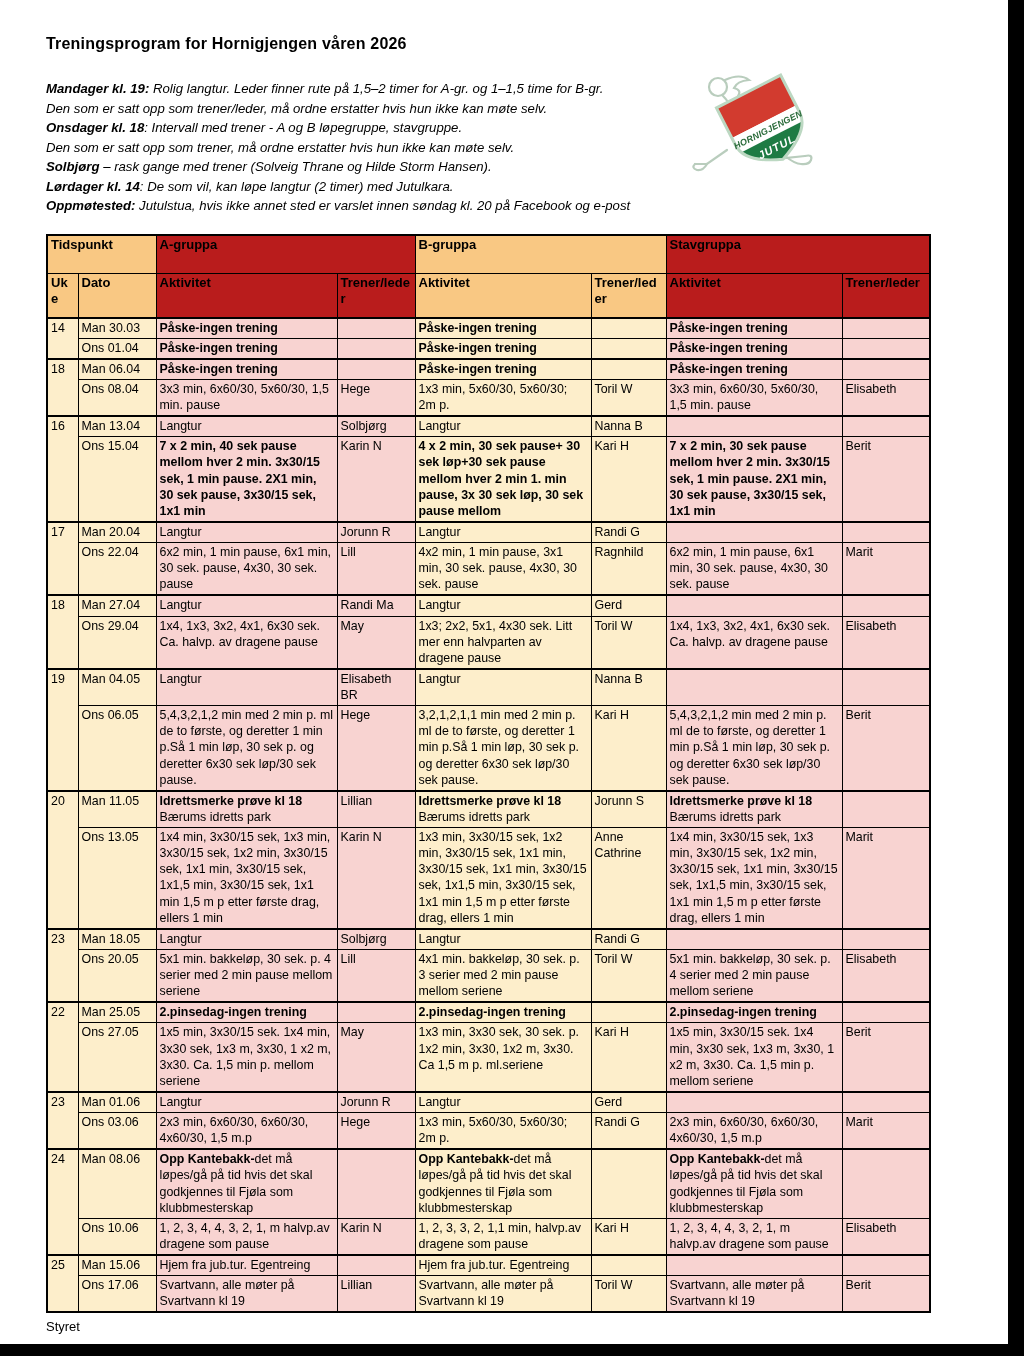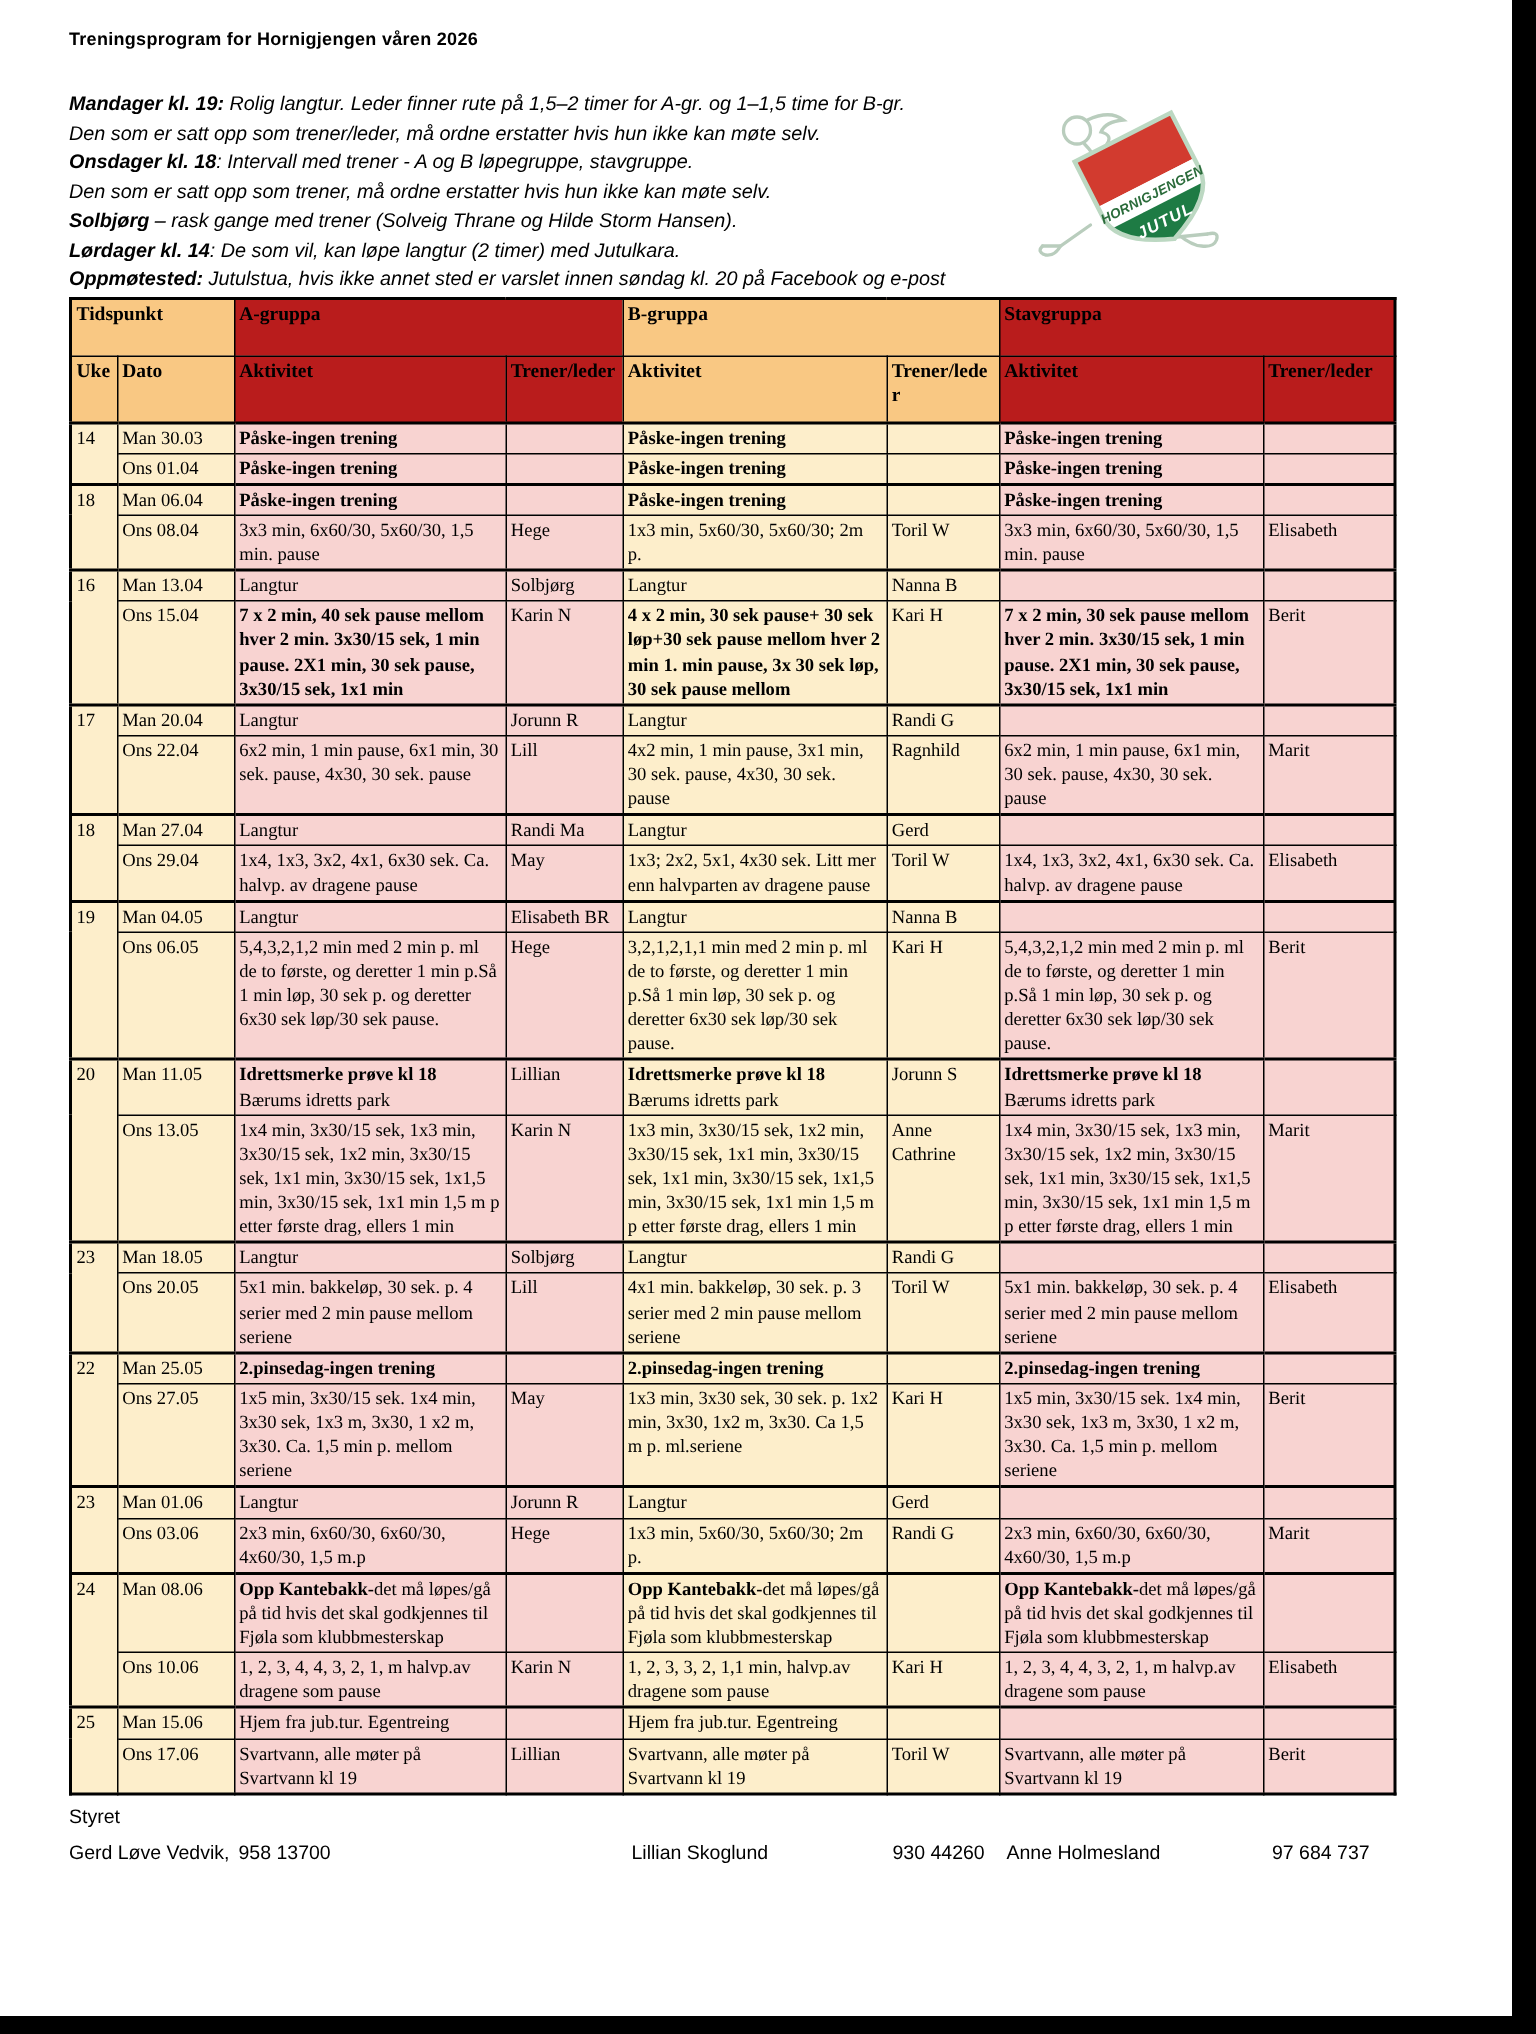--- a/index.html
+++ b/index.html
@@ -2,31 +2,31 @@
 <html><head>
 <meta charset="utf-8">
 <style>
   html,body { margin:0; padding:0; }
   body {
     width:1024px; height:1356px; position:relative; overflow:hidden;
     background:#ffffff; color:#000;
     font-family:"Liberation Sans", sans-serif;
   }
   .page { position:absolute; left:46px; top:0; width:881px; }
-  .doc-title { font-size:12px; font-weight:bold; margin:19px 0 26px 0; letter-spacing:.2px; }
+  .doc-title { font-size:16px; font-weight:bold; margin:35px 0 26px 0; letter-spacing:.2px; }
   .intro { font-size:13.2px; line-height:19.5px; }
   .intro p { margin:0;font-style:italic; }
   .intro b { font-weight:bold; }
 
   
   .logo-wrap { position:absolute; left:689px; top:72px; width:170px; height:120px; }
 
   
-  table.sched { border-collapse:collapse; table-layout:fixed; width:883px; margin-top:2px;
-                border:2px solid #000;font-family:Liberation Serif, serif; }
+  table.sched { border-collapse:collapse; table-layout:fixed; width:883px; margin-top:18px;
+                border:2px solid #000; }
   table.sched th, table.sched td {
     border:1px solid #000; vertical-align:top; text-align:left;
     padding:1px 3px 2px 3px; font-size:12.4px; line-height:1.3;
     word-wrap:break-word;
   }
   table.sched th { font-size:13px; font-weight:bold; }
   tr.group-head th { height:34px; }
   tr.col-head th { height:40px; border-bottom:2px solid #000; }
   tr.week-start td { border-top:2px solid #000; }
   .tone-orange { background:#f9c883; }

